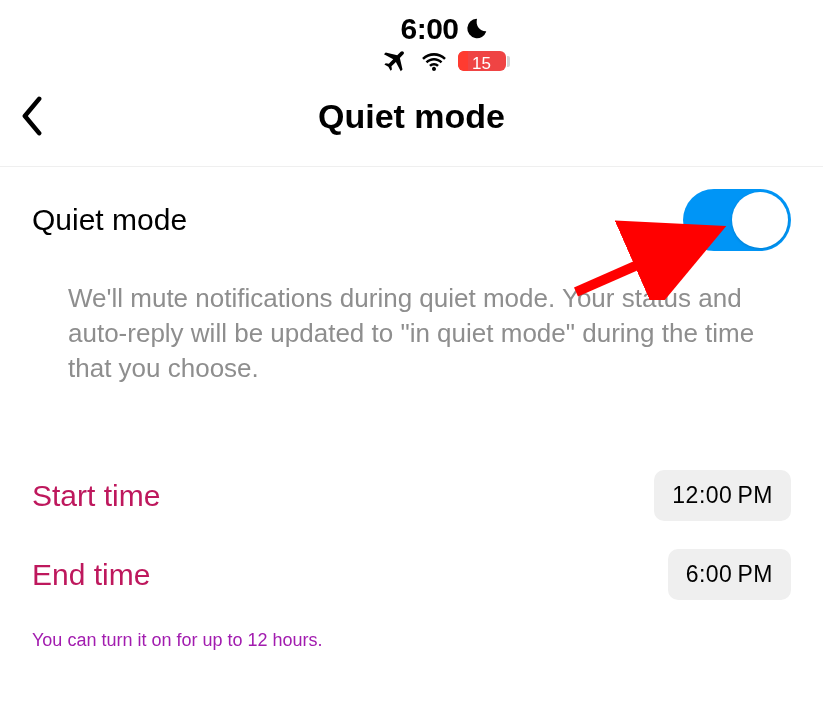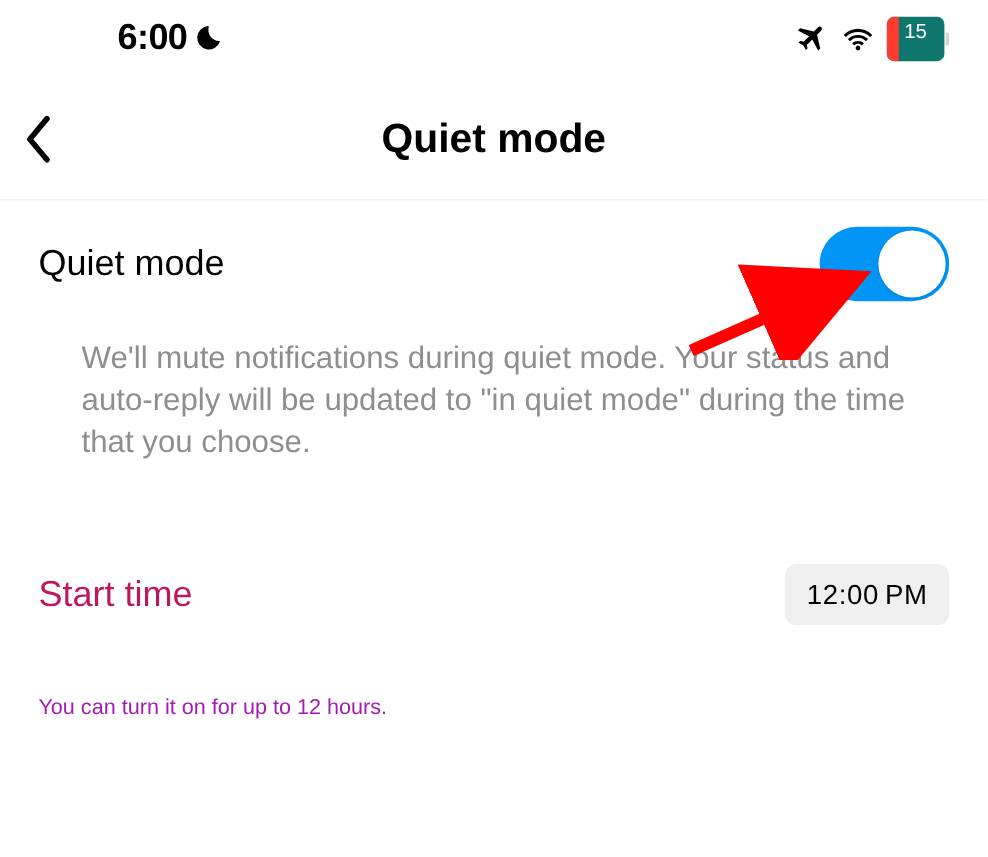--- a/index.html
+++ b/index.html
@@ -13,20 +13,21 @@
       overflow: hidden;
     }
 
     
     .status-bar {
       display: flex;
       justify-content: space-between;
       align-items: center;
       padding: 12px 32px 8px 98px;
       height: 60px;
+      flex-direction: column;
     }
     .status-left {
       display: flex;
       align-items: center;
       gap: 4px;
     }
     .status-time {
       font-size: 30px;
       font-weight: 600;
       letter-spacing: -0.5px;
@@ -38,23 +39,23 @@
       gap: 10px;
     }
     .airplane-icon svg, .wifi-icon svg { display: block; }
     .battery {
       display: flex;
       align-items: center;
       position: relative;
     }
     .battery-body {
       width: 48px;
-      height: 37px;
+      height: 20px;
       border-radius: 6px;
-      background: #0f766e;
+      background: #ef4444;
       position: relative;
       overflow: hidden;
     }
     .battery-fill {
       position: absolute;
       left: 0; top: 0; bottom: 0;
       width: 10px;
       background: #ff3b30;
       border-radius: 6px 0 0 6px;
     }
@@ -237,20 +238,22 @@
   </div>
 
   <p class="desc">We'll mute notifications during quiet mode. Your status and auto-reply will be updated to "in quiet mode" during the time that you choose.</p>
 
   <div class="time-rows">
     <div class="time-row">
       <span class="time-label">Start time</span>
       <button class="time-value">12:00 PM</button>
     </div>
     <div class="time-row">
+      <span class="time-label">End time</span>
+      <button class="time-value">6:00 PM</button>
     </div>
   </div>
 
   <p class="footnote">You can turn it on for up to 12 hours.</p>
 </div>
 
 <div class="arrow-annotation">
   <svg width="170" height="80" viewBox="0 0 170 80">
     <defs>
       <marker id="ah" markerWidth="10" markerHeight="10" refX="8" refY="5" orient="auto">

